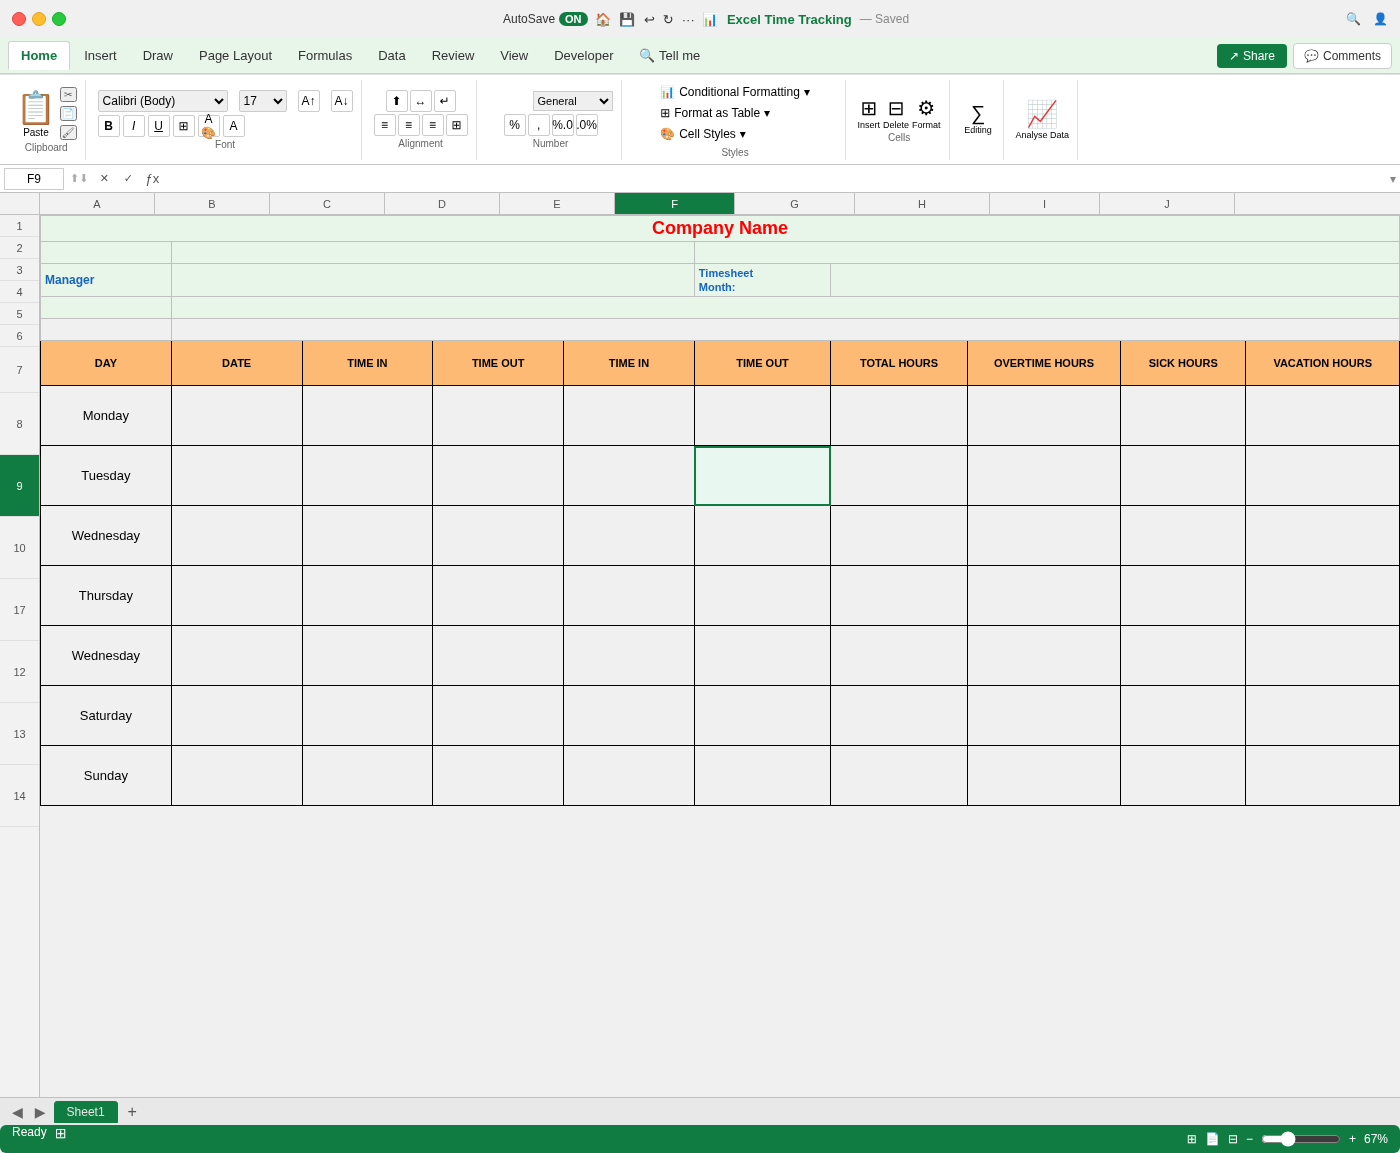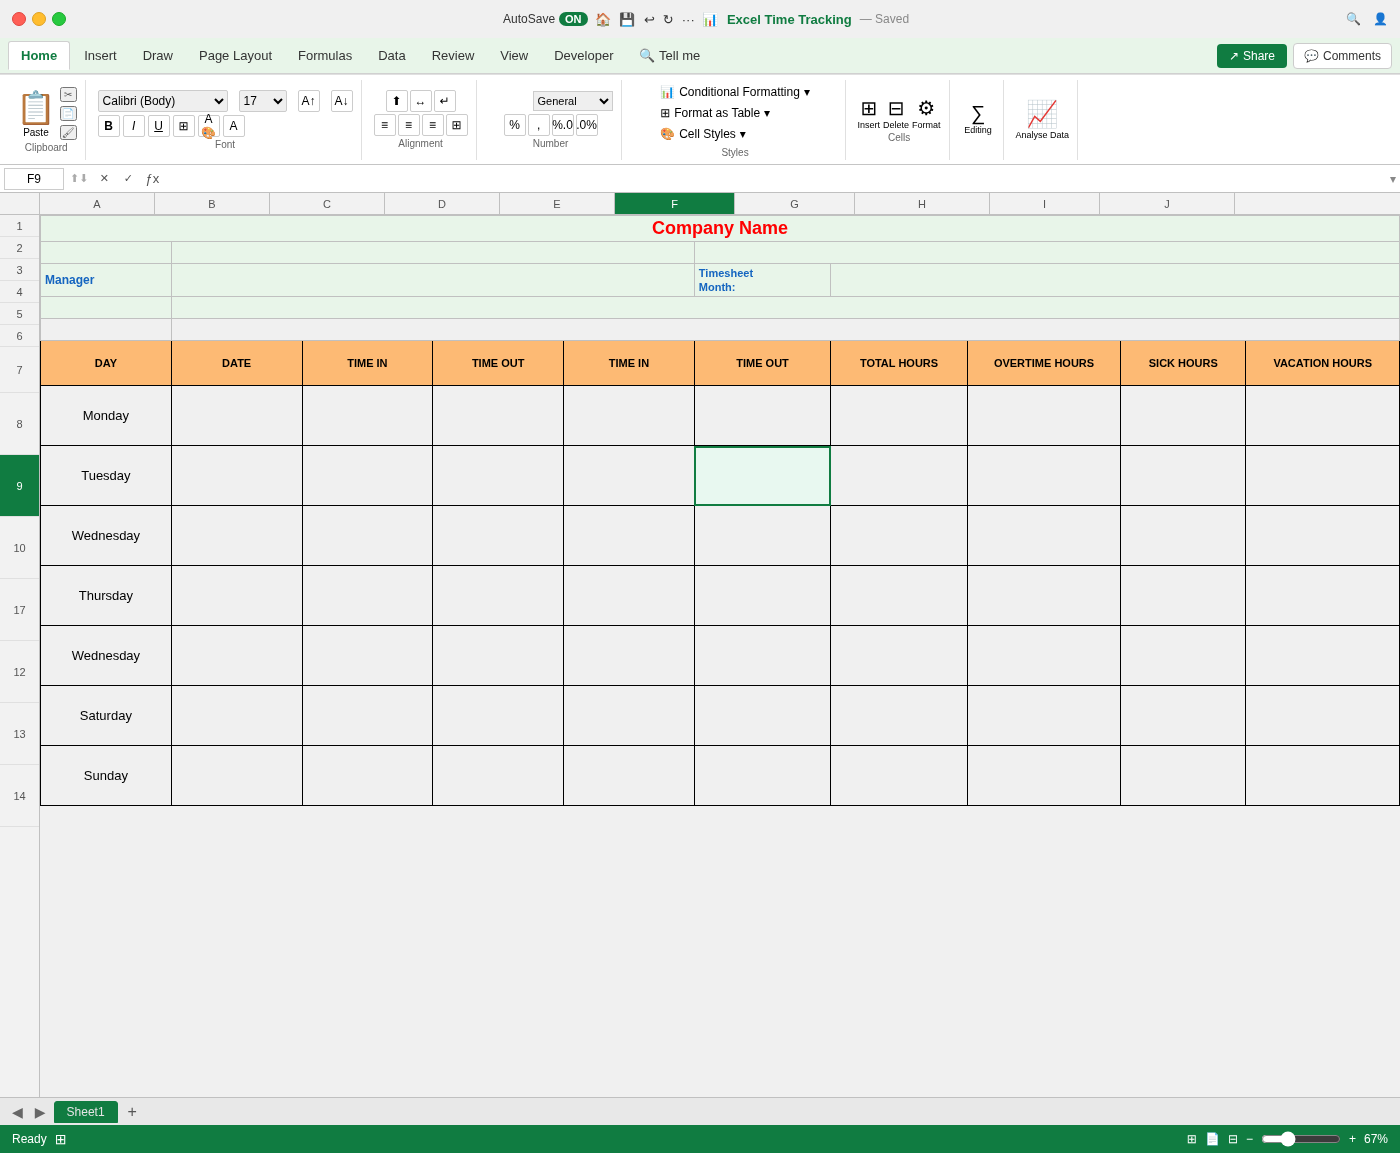--- a/index.html
+++ b/index.html
@@ -198,24 +198,24 @@
     }
     .day-cell { font-size: 13px; }
     .selected-cell { outline: 2px solid #107c41; outline-offset: -2px; background: #e8f8f0; }
 
     
     .status-bar {
       background: #107c41;
       color: white;
       height: 28px;
       display: flex;
-      align-items: center;
       padding: 0 12px;
       font-size: 12px;
       gap: 8px;
+      border-radius: 6px;
     }
     .status-right { margin-left: auto; display: flex; align-items: center; gap: 8px; }
     .zoom-slider { width: 80px; accent-color: white; }
 
     
     .sheet-tabs {
       background: #e8e8e8;
       height: 28px;
       display: flex;
       align-items: center;

